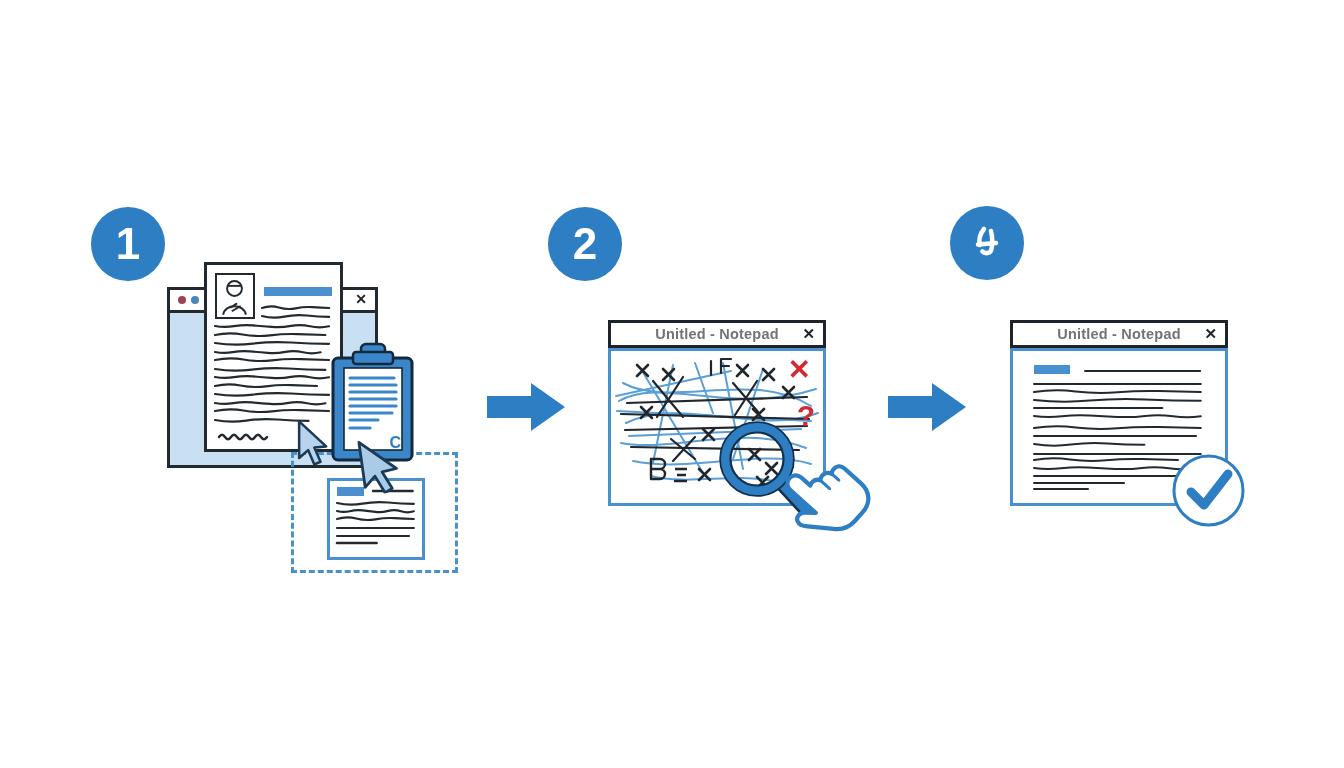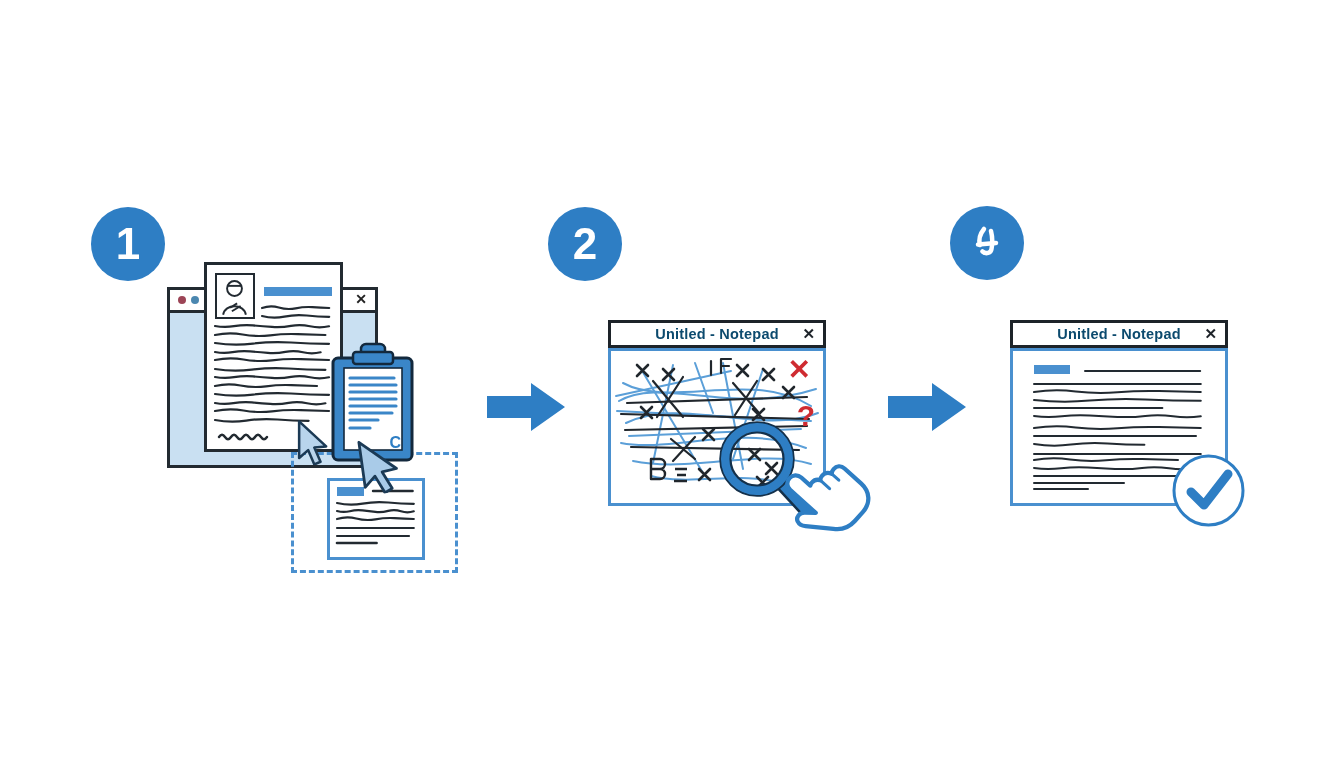--- a/index.html
+++ b/index.html
@@ -32,21 +32,21 @@
   
   .dashedbox{position:absolute;left:291px;top:452px;width:167px;height:121px;
              border:3px dashed #4a90cf;box-sizing:border-box;}
   .smalldoc{position:absolute;left:327px;top:478px;width:98px;height:82px;background:#fff;
             border:3px solid #4a90cf;box-sizing:border-box;}
 
   
   .win{position:absolute;width:218px;height:186px;}
   .win .titlebar{position:relative;height:28px;background:#fff;border:3px solid #1d2329;
                  box-sizing:border-box;display:flex;align-items:center;justify-content:center;}
-  .win .title{font-size:14.5px;font-weight:bold;color:#0c4a6e;letter-spacing:.2px;}
+  .win .title{font-size:14.5px;font-weight:bold;color:#737373;letter-spacing:.2px;}
   .win .close{position:absolute;right:8px;top:2px;font-size:15px;font-weight:bold;color:#1d2329;}
   .win .content{position:absolute;left:0;right:0;top:28px;bottom:0;background:#fff;
                 border:3px solid #4a90cf;box-sizing:border-box;}
 
   .err-x{position:absolute;right:12px;top:2px;color:#cf2b31;font-size:28px;font-weight:bold;}
   .err-q{position:absolute;right:8px;top:48px;color:#cf2b31;font-size:30px;font-weight:bold;}
 
   .arrow{position:absolute;width:80px;height:52px;}
   svg{display:block;}
   .ovf{overflow:visible;}

